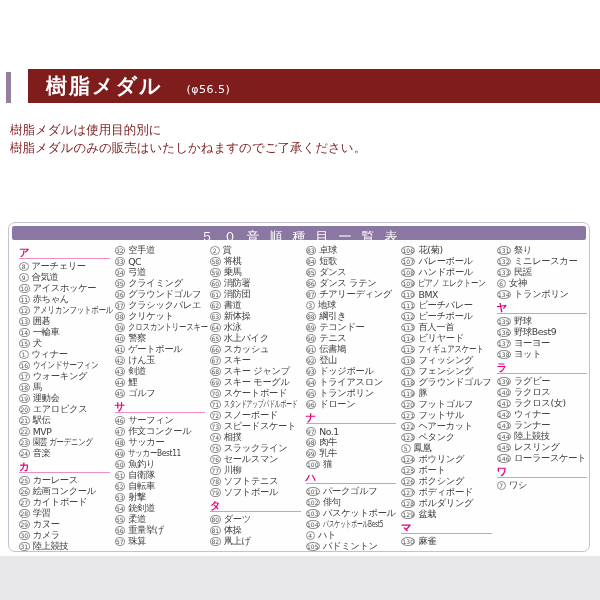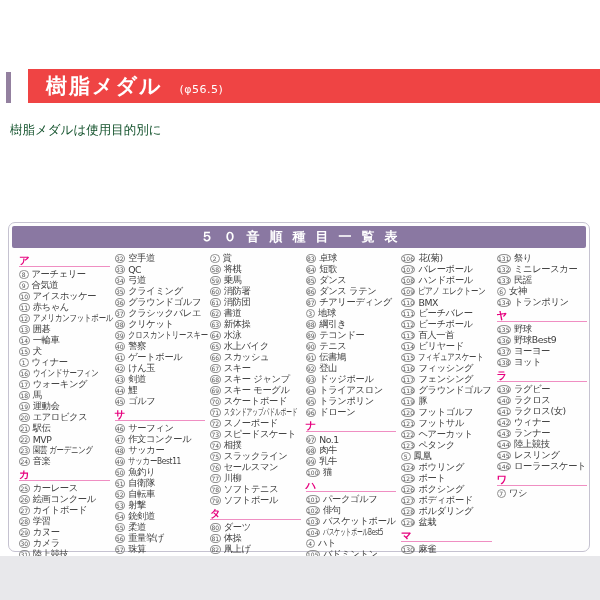--- a/index.html
+++ b/index.html
@@ -9,43 +9,43 @@
     font-family:"DejaVu Sans",sans-serif;
     -webkit-font-smoothing:antialiased;
   }
   
   .edge-mark{
     position:absolute;left:6px;top:72px;width:5px;height:31px;
     background:#93809f;
   }
   .title-bar{
     position:absolute;left:28px;right:0;top:69px;height:34px;
-    background:#ef4444;color:#ffffff;
-    display:flex;align-items:center;gap:7px;
+    background:#7f1d1d;color:#ffffff;
+    display:flex;align-items:center;
   }
   .title-bar .big{
     font-size:21px;font-weight:bold;margin-left:18px;letter-spacing:2px;
   }
   .title-bar .dia{
-    font-size:11px;margin-left:10px;margin-top:7px;letter-spacing:0.5px;
+    font-size:11px;margin-left:24px;margin-top:7px;letter-spacing:0.5px;
   }
   
   .desc{
     position:absolute;left:10px;top:121px;right:4px;
-    color:#14532d;font-size:12.5px;line-height:17.5px;
+    color:#7f1d1d;font-size:12.5px;line-height:17.5px;
   }
   
   .sheet{
     position:absolute;left:8px;top:222px;width:582px;height:330px;
     border:1px solid #c5c2d0;border-radius:7px;background:#fefefe;
     box-sizing:border-box;padding:3px;
   }
   .sheet-title{
-    height:22px;line-height:22px;background:#8a78a2;color:#ffffff;
-    text-align:center;font-size:13px;font-weight:bold;
+    height:14px;line-height:22px;background:#8a78a2;color:#ffffff;
+    text-align:center;font-size:13px;font-weight:normal;
     letter-spacing:10px;text-indent:10px;
     border-radius:2px;
   }
   .cols{
     display:flex;align-items:flex-start;
     padding:5px 0 0 7px;
   }
   .col{width:95.5px;flex:0 0 95.5px;}
   .row{
     height:11px;display:flex;align-items:center;white-space:nowrap;
@@ -81,20 +81,21 @@
 
 <div class="edge-mark"></div>
 
 <div class="title-bar">
   <span class="big">樹脂メダル</span>
   <span class="dia">(φ56.5)</span>
 </div>
 
 <div class="desc">
   <div>樹脂メダルは使用目的別に</div>
+  <div>樹脂メダルのみの販売はいたしかねますのでご了承ください。</div>
 </div>
 
 <div class="sheet">
   <div class="sheet-title">５０音順種目一覧表</div>
   <div class="cols">
       <div class="col">
         <div class="sec">
           <span class="letter">ア</span>
         </div>
         <div class="row">

